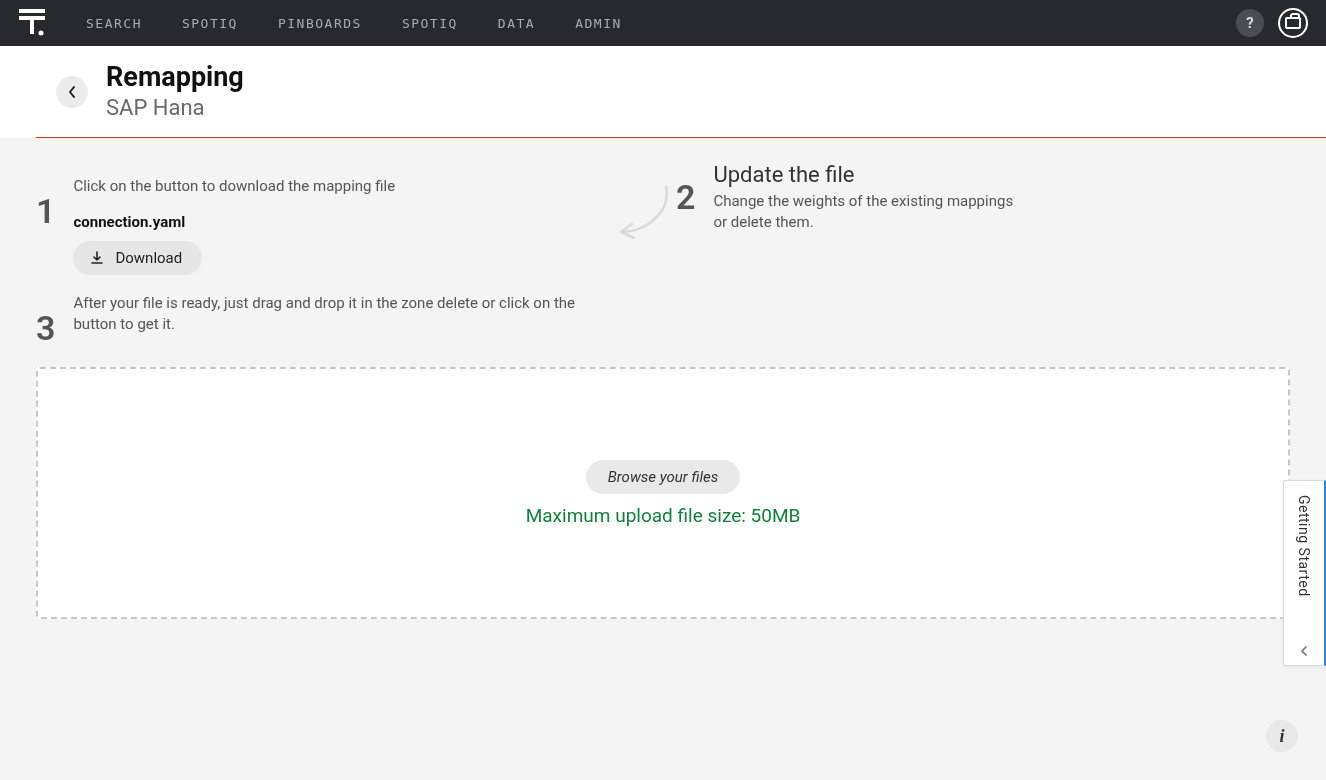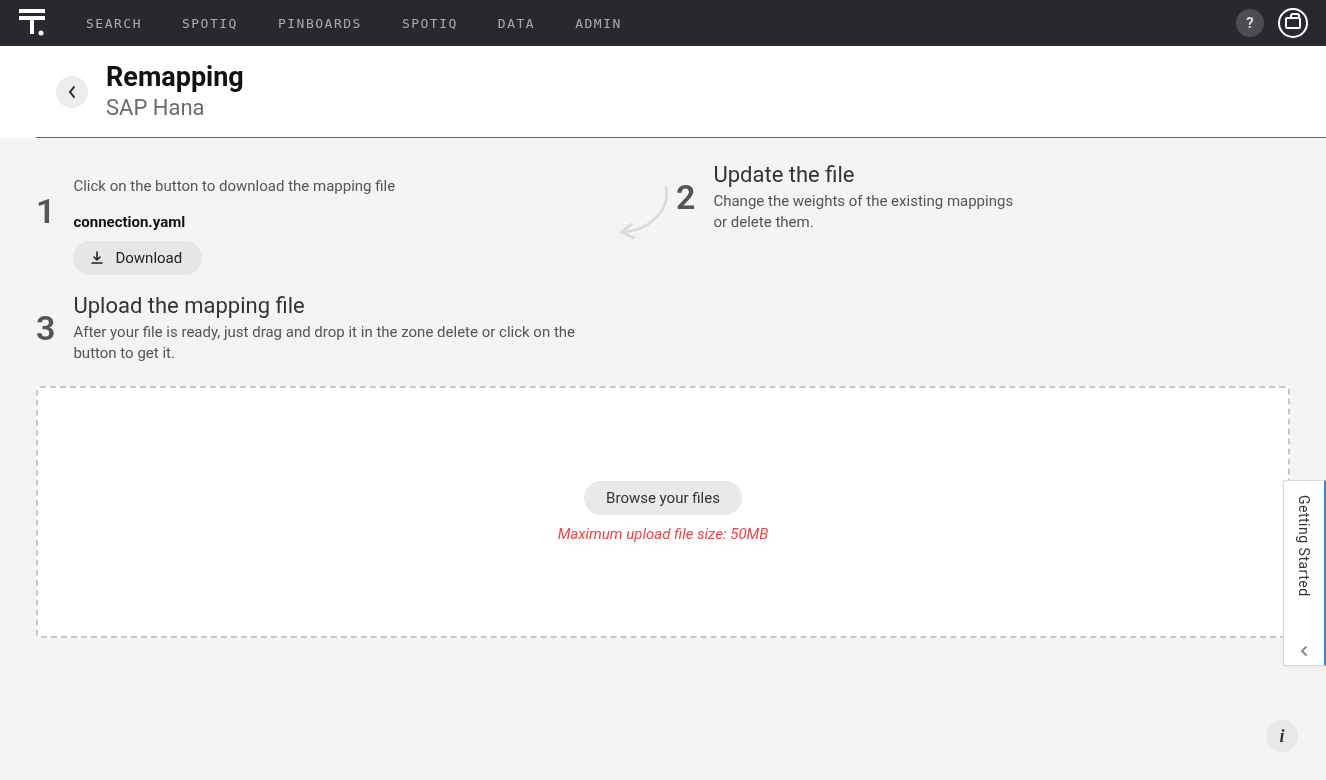--- a/index.html
+++ b/index.html
@@ -198,25 +198,25 @@
     justify-content: center;
     gap: 10px;
   }
   .browse-btn {
     background: #e9e9e9;
     border-radius: 18px;
     padding: 8px 22px;
     font-size: 15px;
     color: #333;
     cursor: pointer;
+    font-style: italic;
   }
   .maxsize {
-    font-size: 15px;
-    color: #ef4444;
-    font-style: italic;
+    font-size: 19px;
+    color: #15803d;
   }
 
   
   .side-tab {
     position: absolute;
     right: -1px;
     top: 480px;
     width: 44px;
     height: 186px;
     background: #ffffff;
@@ -326,21 +326,20 @@
         <div class="step-title">Update the file</div>
         <div class="step-desc" style="max-width:300px;">Change the weights of the existing mappings or delete them.</div>
       </div>
     </div>
 
   </div>
 
   <div class="step3-wrap">
     <div class="step-num">3</div>
     <div class="step-body">
-      <div class="step-title">Upload the mapping file</div>
       <div class="step-desc" style="max-width:520px;">After your file is ready, just drag and drop it in the zone delete or click on the button to get it.</div>
     </div>
   </div>
 
   <div class="dropzone">
     <div class="browse-btn">Browse your files</div>
     <div class="maxsize">Maximum upload file size: 50MB</div>
   </div>
 
 </div>

